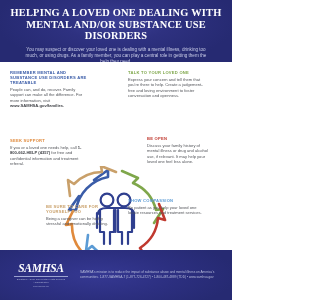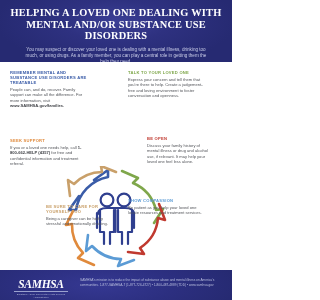--- a/index.html
+++ b/index.html
@@ -96,26 +96,27 @@
   .b2 { left: 10px;  top: 76px;  width: 72px; }
   .b3 { left: 46px;  top: 142px; width: 66px; }
   
   .b4 { left: 128px; top: 8px;   width: 80px; }
   .b5 { left: 147px; top: 74px;  width: 62px; }
   .b6 { left: 128px; top: 136px; width: 78px; }
 
   
   .footer {
     position: relative;
-    height: 30px;
+    height: 50px;
     background: #2b2d7a;
     background-image:
       radial-gradient(ellipse 140px 40px at 42% 50%, #353892 0%, #2c2f80 55%, #262a72 100%);
     display: flex;
-    padding: 8px 8px;
+    align-items: center;
+    padding: 16px 8px;
     flex: 0 0 auto;
     overflow: hidden;
   }
   .logo-wrap {
     width: 62px;
     flex: 0 0 auto;
     text-align: center;
     color: #ffffff;
     padding-left: 4px;
   }

